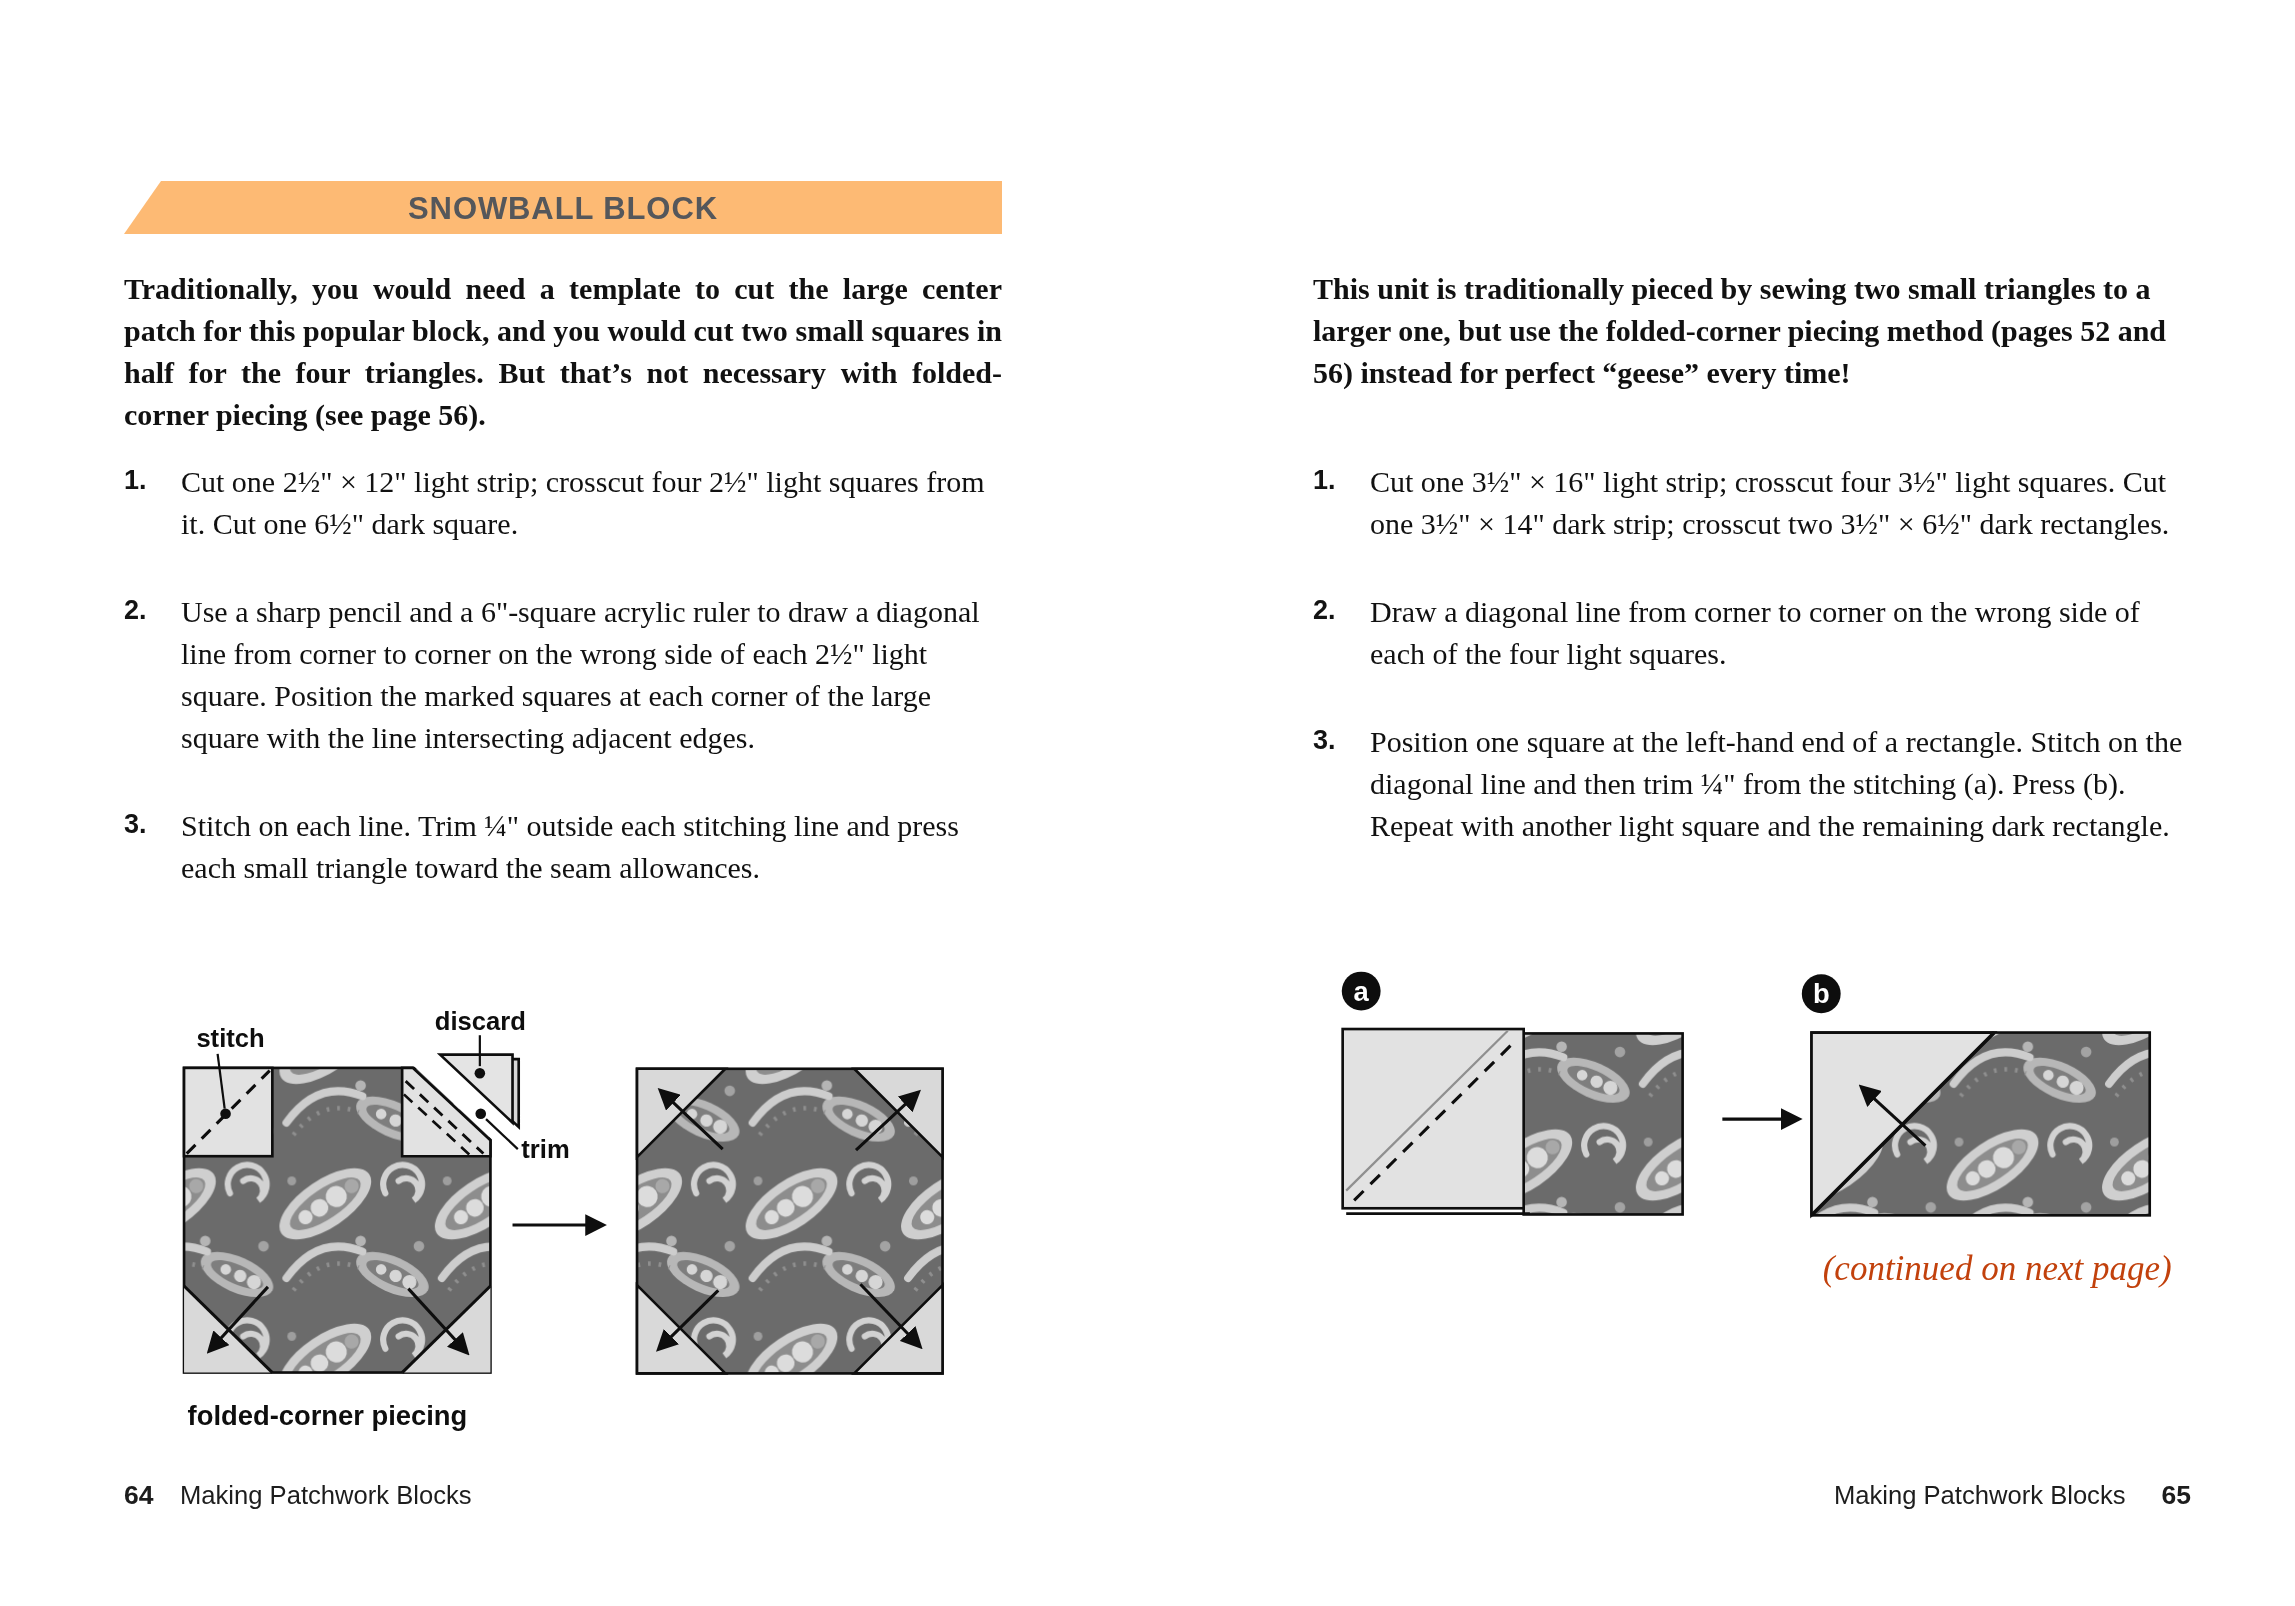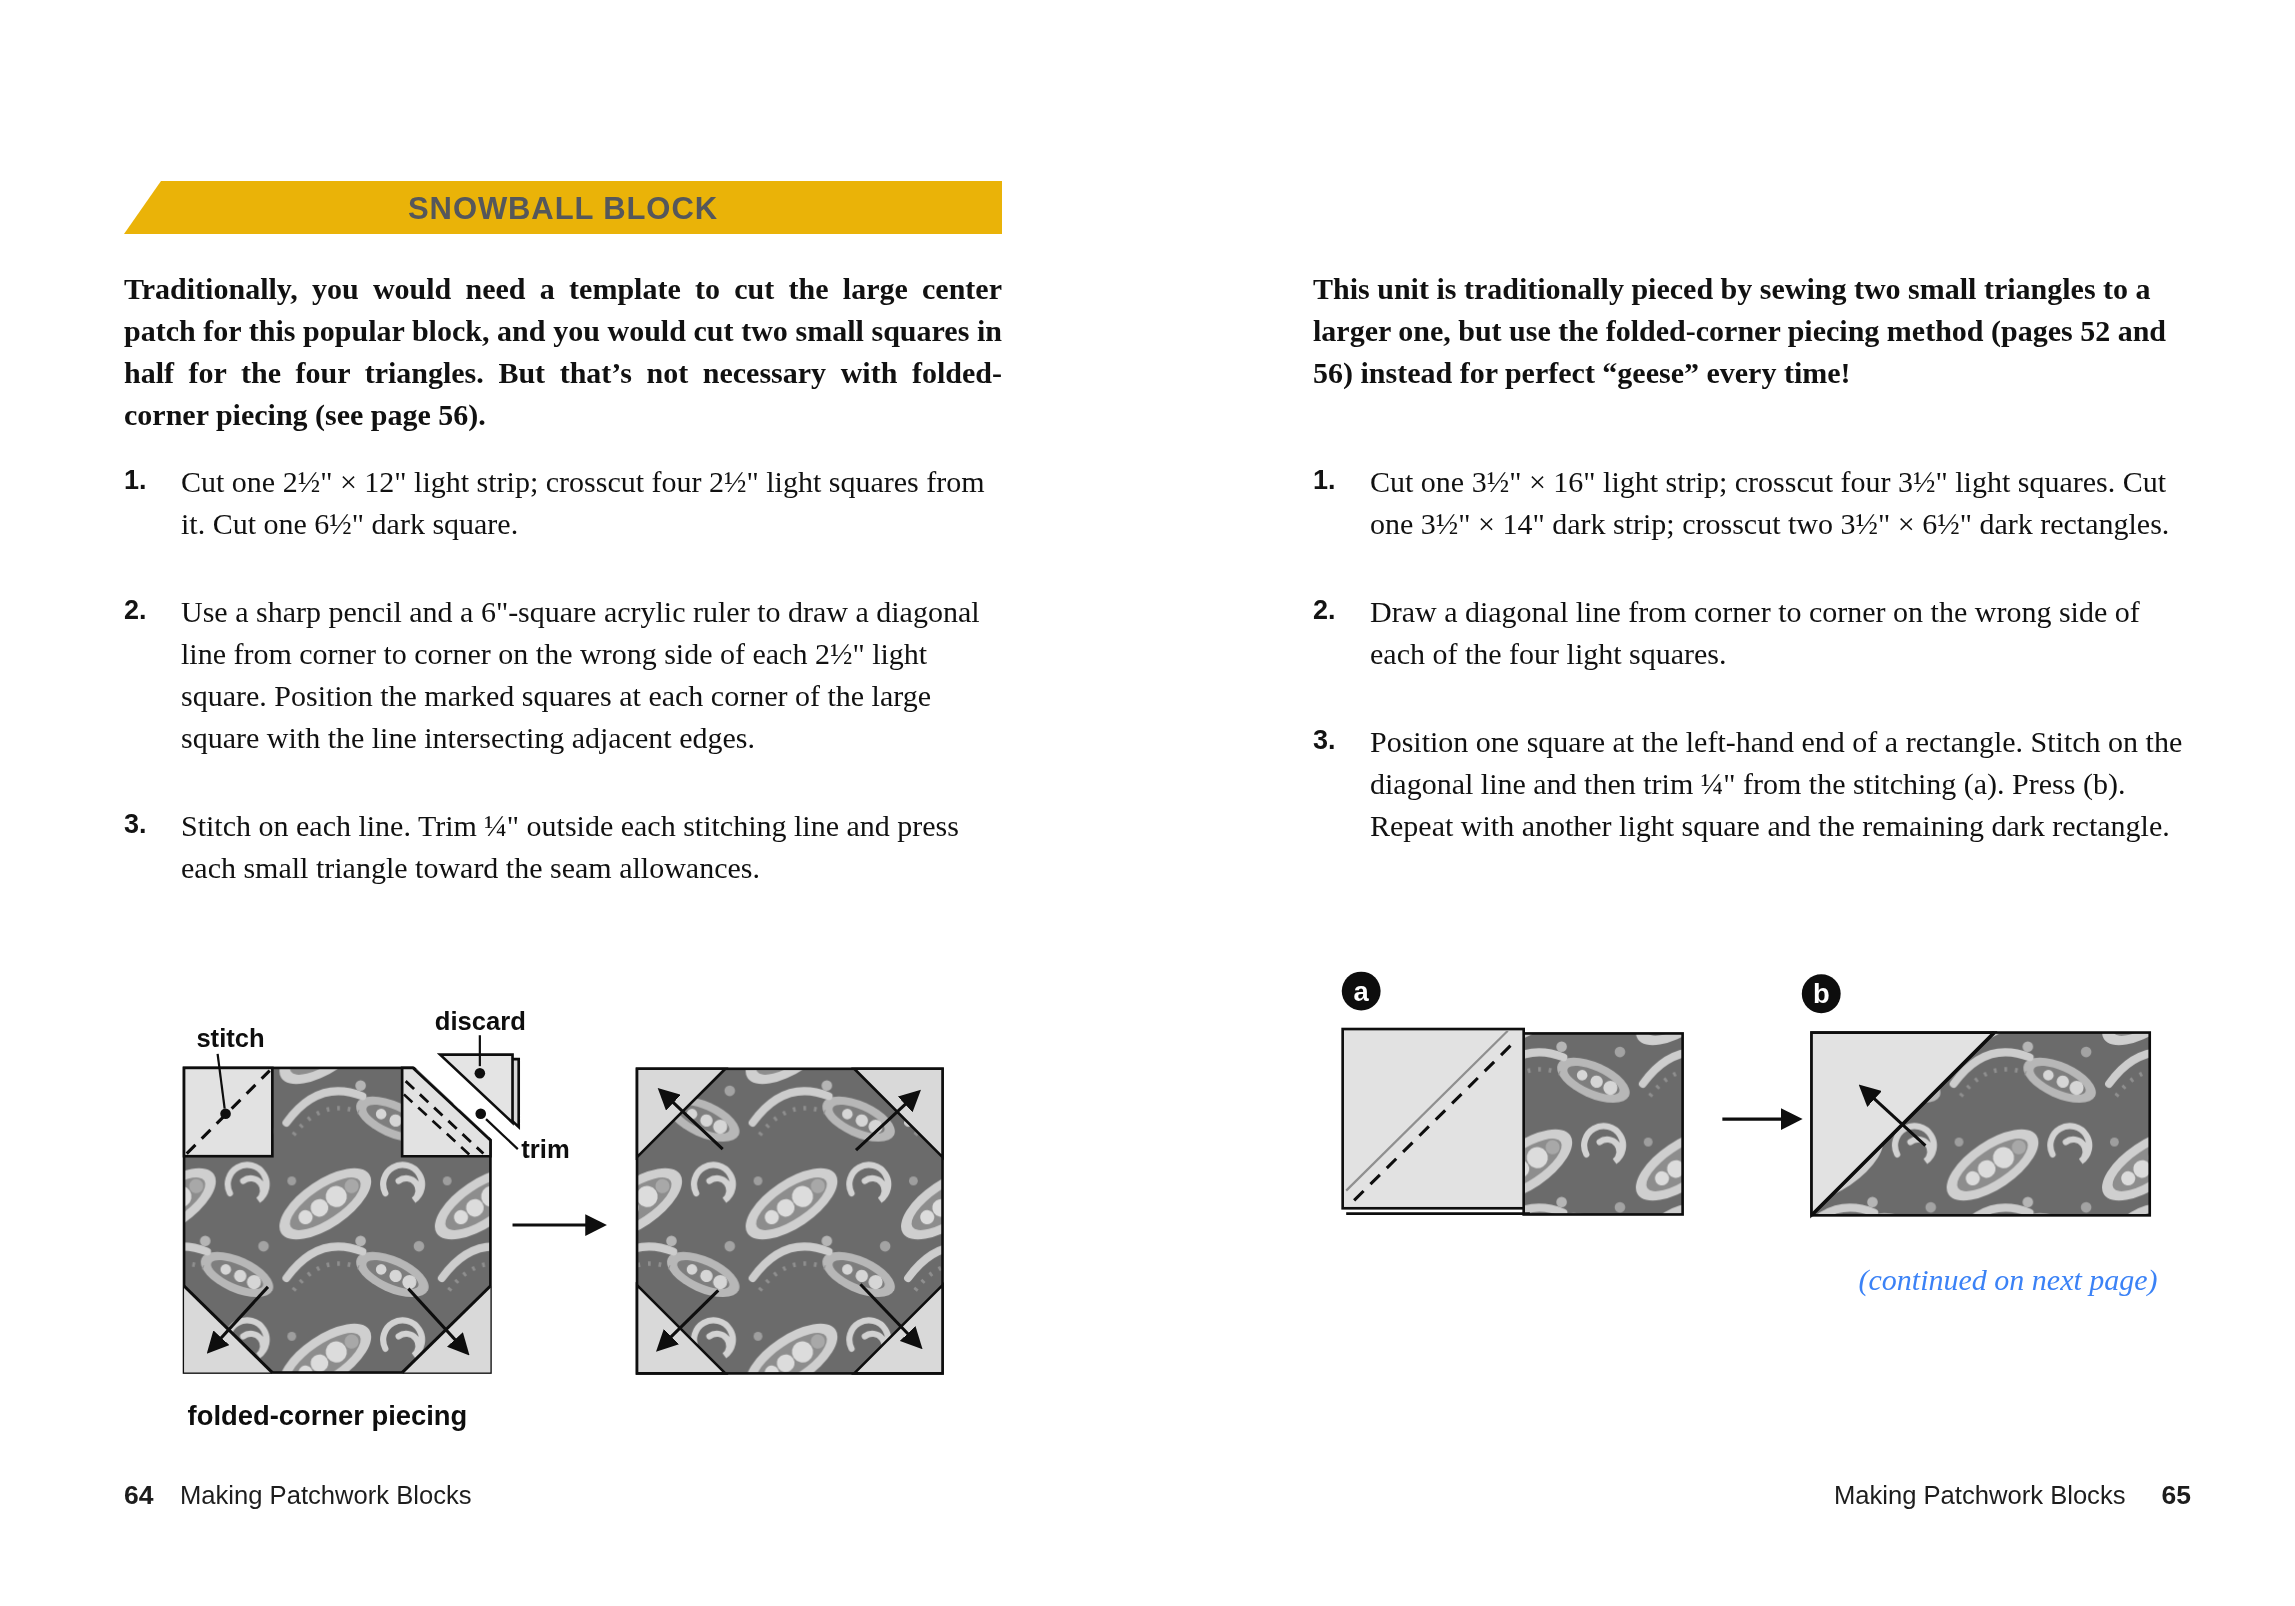--- a/index.html
+++ b/index.html
@@ -7,21 +7,21 @@
     width:2295px;height:1607px;position:relative;background:#ffffff;
     font-family:"Liberation Serif", serif;color:#111;
     -webkit-font-smoothing:antialiased;
   }
   .page{position:absolute;top:0;height:1607px;width:878px;}
   .page.left{left:124px;}
   .page.right{left:1313px;}
 
   .banner{
     position:absolute;top:181px;left:0;width:100%;height:53px;
-    background:#eab308;
+    background:#fdba74;
     clip-path:polygon(37px 0, 100% 0, 100% 100%, 0 100%);
   }
   .banner-title{
     margin:0;text-align:center;line-height:55px;
     font-family:"Liberation Sans", sans-serif;font-weight:700;
     font-size:31px;letter-spacing:0.9px;color:#55575b;
   }
   .intro{
     position:absolute;top:268px;left:0;width:100%;margin:0;
     font-size:30px;line-height:42px;font-weight:bold;
@@ -33,22 +33,22 @@
     flex:0 0 57px;font-family:"Liberation Sans", sans-serif;
     font-weight:700;font-size:27px;padding-top:3.5px;color:#131313;
   }
   .step-text{flex:1;font-size:30px;line-height:42px;}
 
   .diagram{position:absolute;display:block;}
   .diagram.left-d{left:0;top:1006px;}
   .diagram.right-d{left:11.5px;top:967px;}
 
   .continued{
-    position:absolute;top:1249px;right:19.4px;margin:14px;
-    font-size:30px;font-style:italic;color:#3b82f6;
+    position:absolute;top:1249px;right:19.4px;margin:0;
+    font-size:35px;font-style:italic;color:#c2410c;
   }
   .folio{
     position:absolute;top:1480px;left:0;width:100%;
     font-family:"Liberation Sans", sans-serif;font-size:25.6px;color:#1d1d1d;
     display:flex;align-items:baseline;text-align:right;
   }
   .folio.right-f{justify-content:flex-end;}
   .folio-num{font-weight:700;font-size:26.5px;}
   .folio.left-f .folio-num{margin-right:26.5px;}
   .folio.right-f .folio-num{margin-left:36px;}

